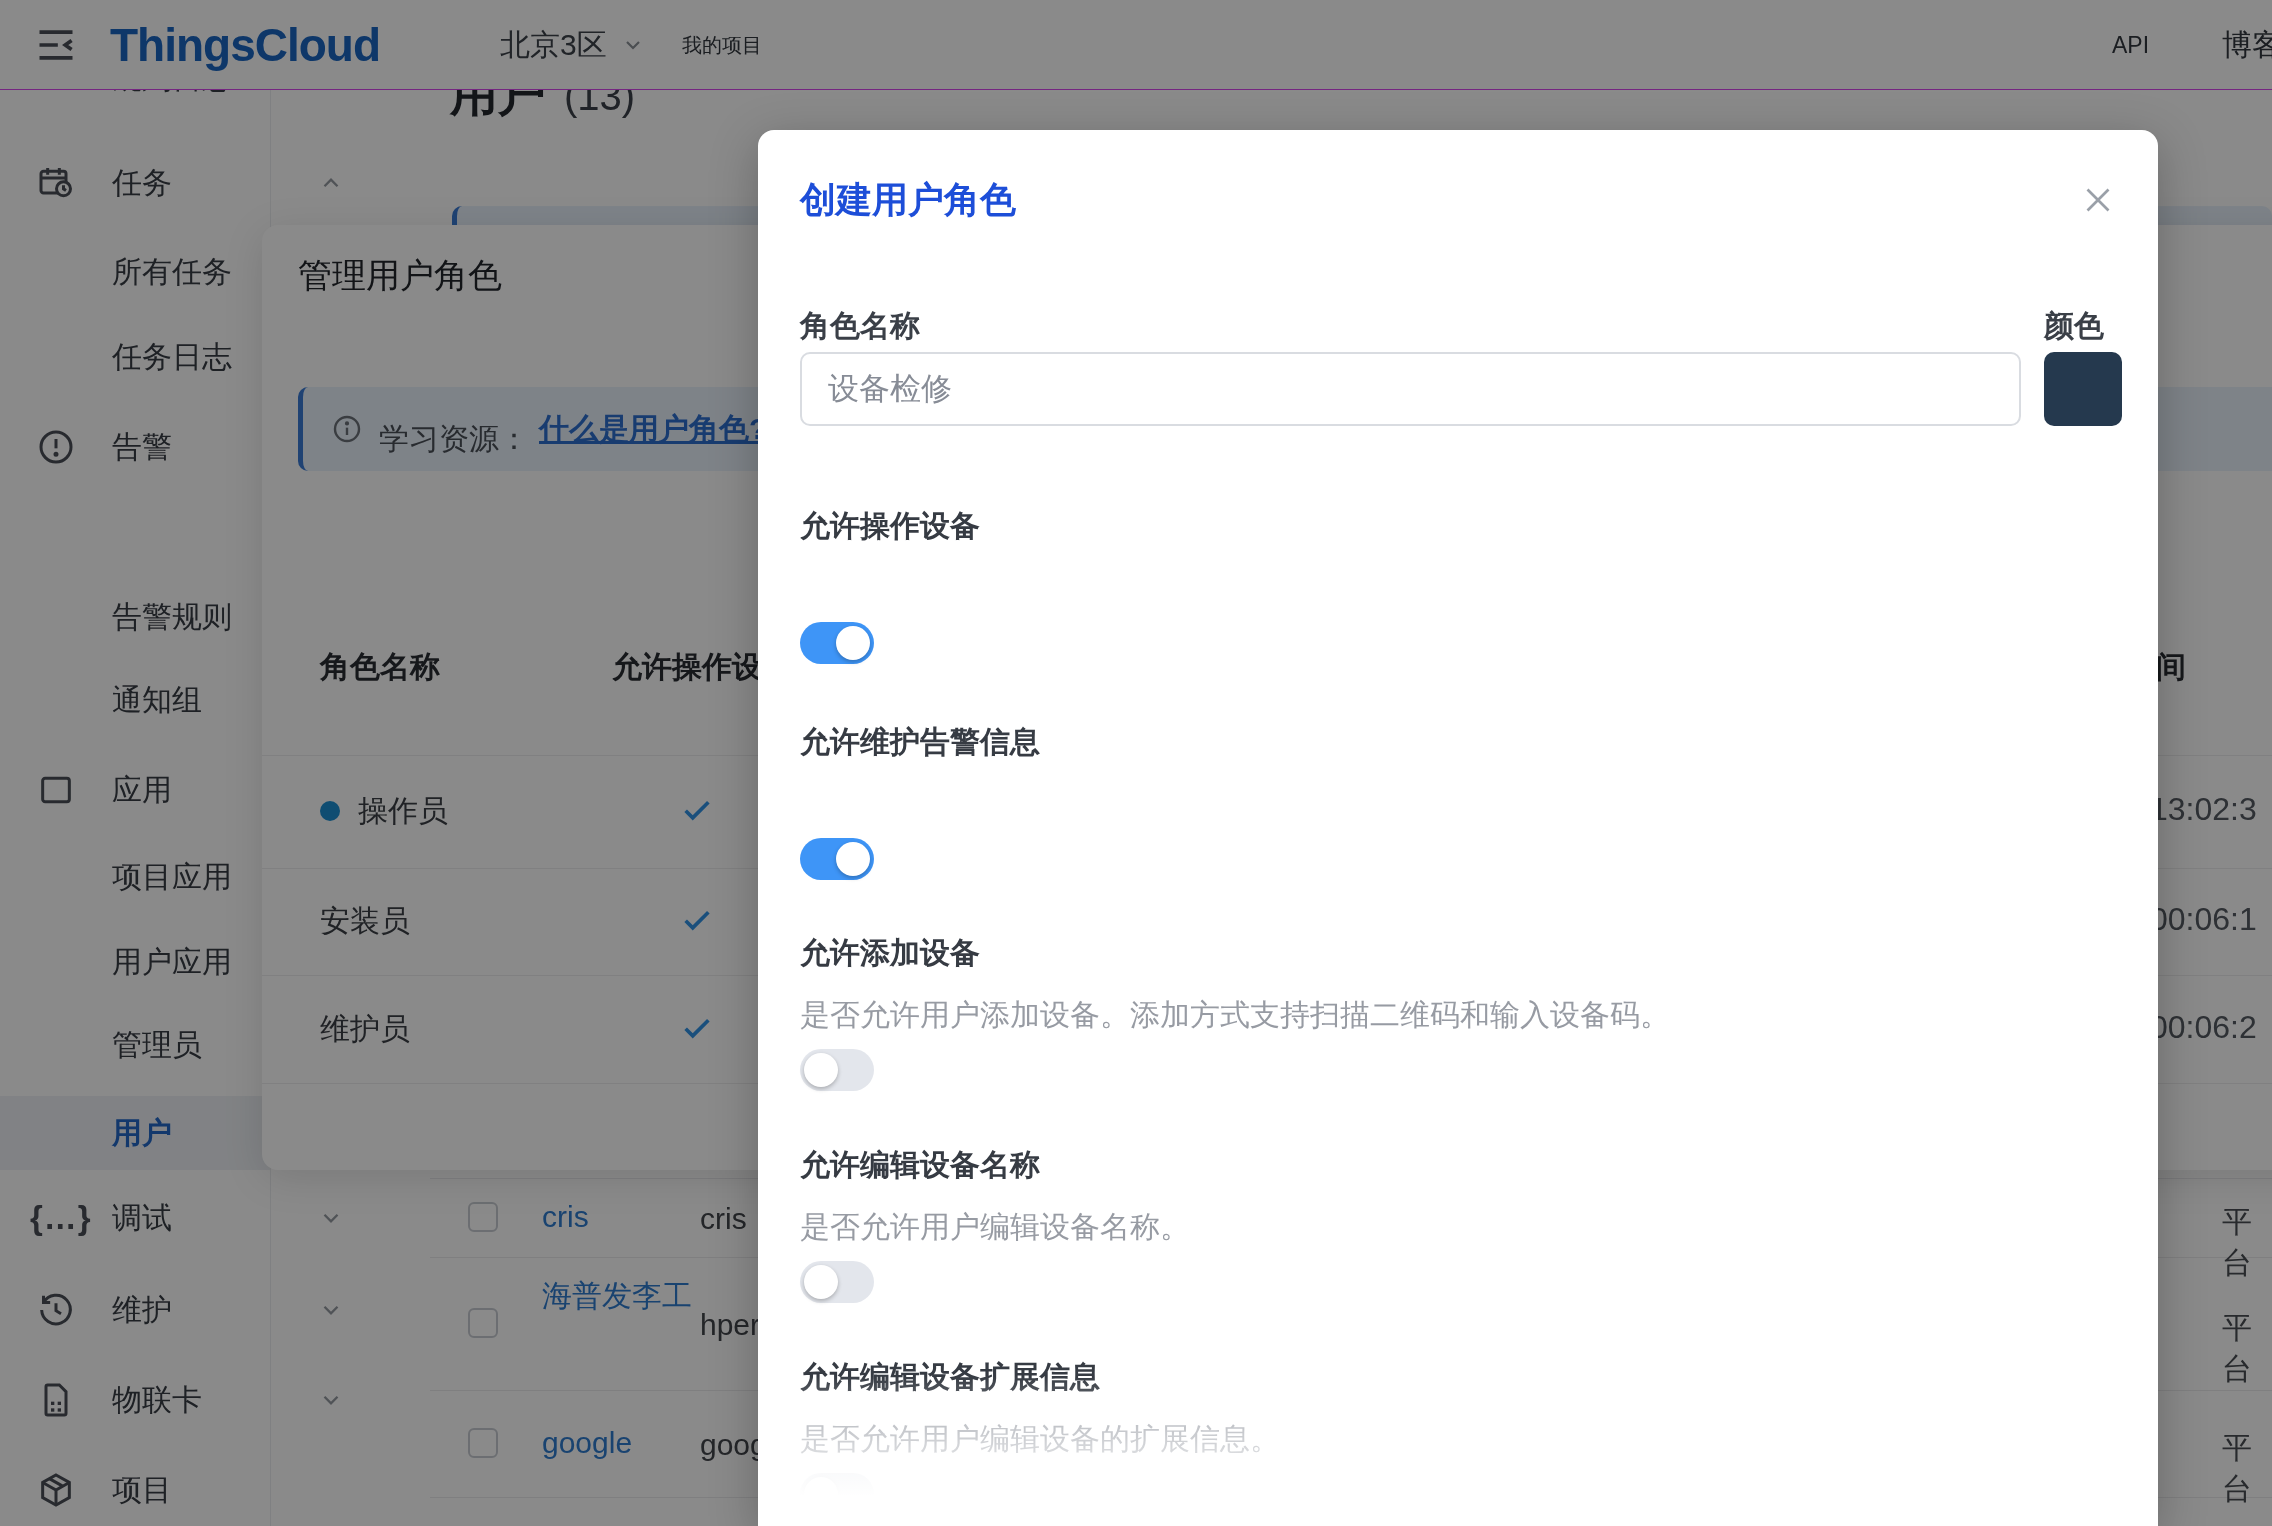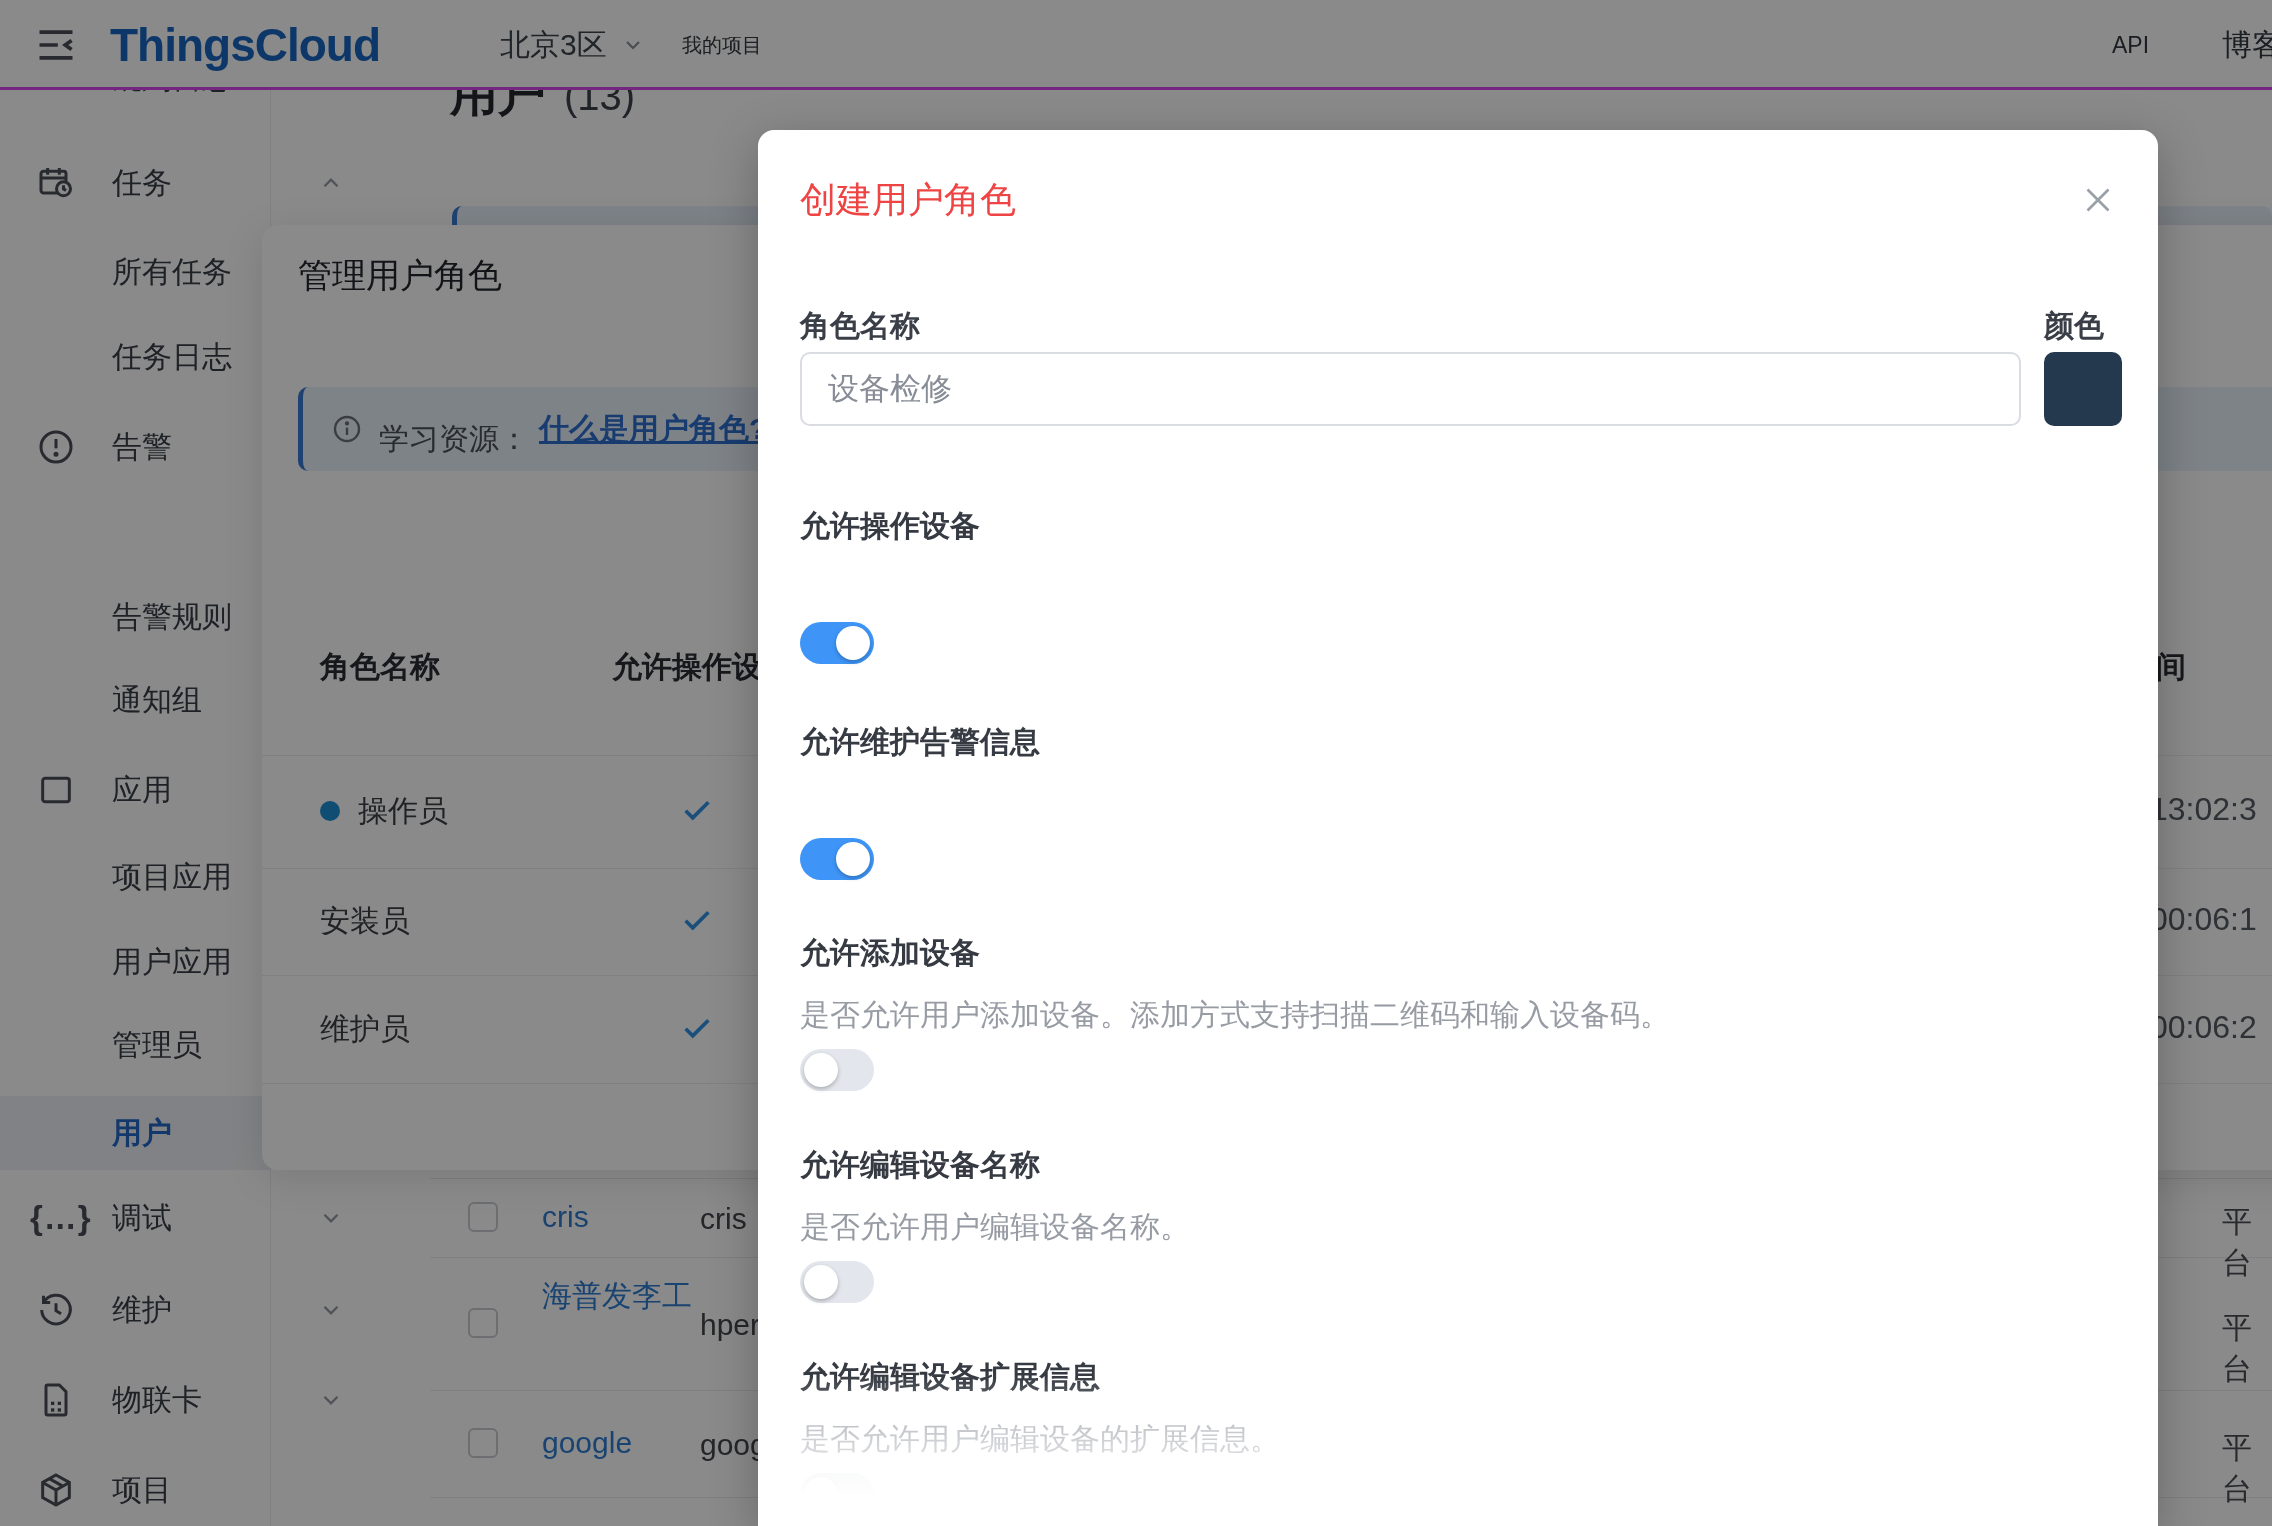--- a/index.html
+++ b/index.html
@@ -2,21 +2,21 @@
 <html><head>
 <meta charset="utf-8">
 <style>
   * { margin:0; padding:0; box-sizing:border-box; }
   html,body { background:#fff; }
   body { font-family:"Liberation Sans","DejaVu Sans",sans-serif; }
   .stage { position:relative; width:2272px; height:1526px; overflow:hidden; background:#fff; }
 
   
   .topbar { position:absolute; left:0; top:0; width:2272px; height:90px; background:#fff;
-            border-bottom:3px solid #d946ef; z-index:5; }
+            border-bottom:1px solid #d946ef; z-index:5; }
   .fold-btn { position:absolute; left:34px; top:23px; width:44px; height:44px; color:#4a4f57; cursor:pointer; }
   .logo { position:absolute; left:110px; top:0; line-height:90px; font-size:46px; font-weight:700; color:#1a66c2; letter-spacing:-1px; }
   .region { position:absolute; left:500px; top:0; height:90px; display:flex; align-items:center; gap:14px;
             font-size:30px; color:#3d434b; }
   .region svg { color:#8b9097; }
   .myproject { position:absolute; left:682px; top:0; line-height:90px; font-size:20px; color:#33383f; }
   .nav-api  { position:absolute; left:2112px; top:0; line-height:90px; font-size:23px; color:#33383f; }
   .nav-blog { position:absolute; left:2222px; top:0; line-height:90px; font-size:30px; color:#33383f; white-space:nowrap; }
 
   
@@ -56,21 +56,21 @@
   .r-cell { position:absolute; font-size:30px; color:#3c4046; white-space:nowrap; }
   .r-dot { position:absolute; width:20px; height:20px; border-radius:50%; background:#1d8fd2; }
   .r-check { position:absolute; width:34px; height:34px; color:#3193e6; }
   .r-time { position:absolute; font-size:32px; color:#555b63; white-space:nowrap; }
   .p-line { position:absolute; left:0; width:2100px; height:1px; background:#ececee; }
 
   
   .overlay { position:absolute; inset:0; background:rgba(0,0,0,0.46); z-index:50; }
   .modal { position:absolute; left:758px; top:130px; width:1400px; height:1396px; background:#fff;
            border-radius:16px 16px 0 0; box-shadow:0 12px 48px rgba(0,0,0,0.25); z-index:60; overflow:hidden; }
-  .m-title { position:absolute; left:42px; top:46px; font-size:36px; font-weight:400; color:#ef4444; }
+  .m-title { position:absolute; left:42px; top:46px; font-size:36px; font-weight:700; color:#1d4ed8; }
   .m-close { position:absolute; left:1322px; top:52px; width:36px; height:36px; color:#9aa0a8; cursor:pointer; }
   .m-label { position:absolute; font-size:30px; font-weight:700; color:#3a3f47; }
   .m-input { position:absolute; left:42px; top:222px; width:1221px; height:74px; border:2px solid #d9dce1;
              border-radius:10px; font-size:31px; color:#878c96; padding:0 26px; outline:none;
              font-family:"Liberation Sans","DejaVu Sans",sans-serif; background:#fff; }
   .m-swatch { position:absolute; left:1286px; top:222px; width:78px; height:74px; border-radius:10px; cursor:pointer; }
   .sec-title { position:absolute; left:42px; font-size:30px; font-weight:700; color:#363b43; }
   .sec-desc  { position:absolute; left:42px; font-size:30px; color:#979ba3; }
   .toggle { position:absolute; left:42px; width:74px; height:42px; border-radius:21px; background:#e3e6ec; cursor:pointer; }
   .toggle .knob { position:absolute; top:4px; left:4px; width:34px; height:34px; border-radius:50%; background:#fff;

